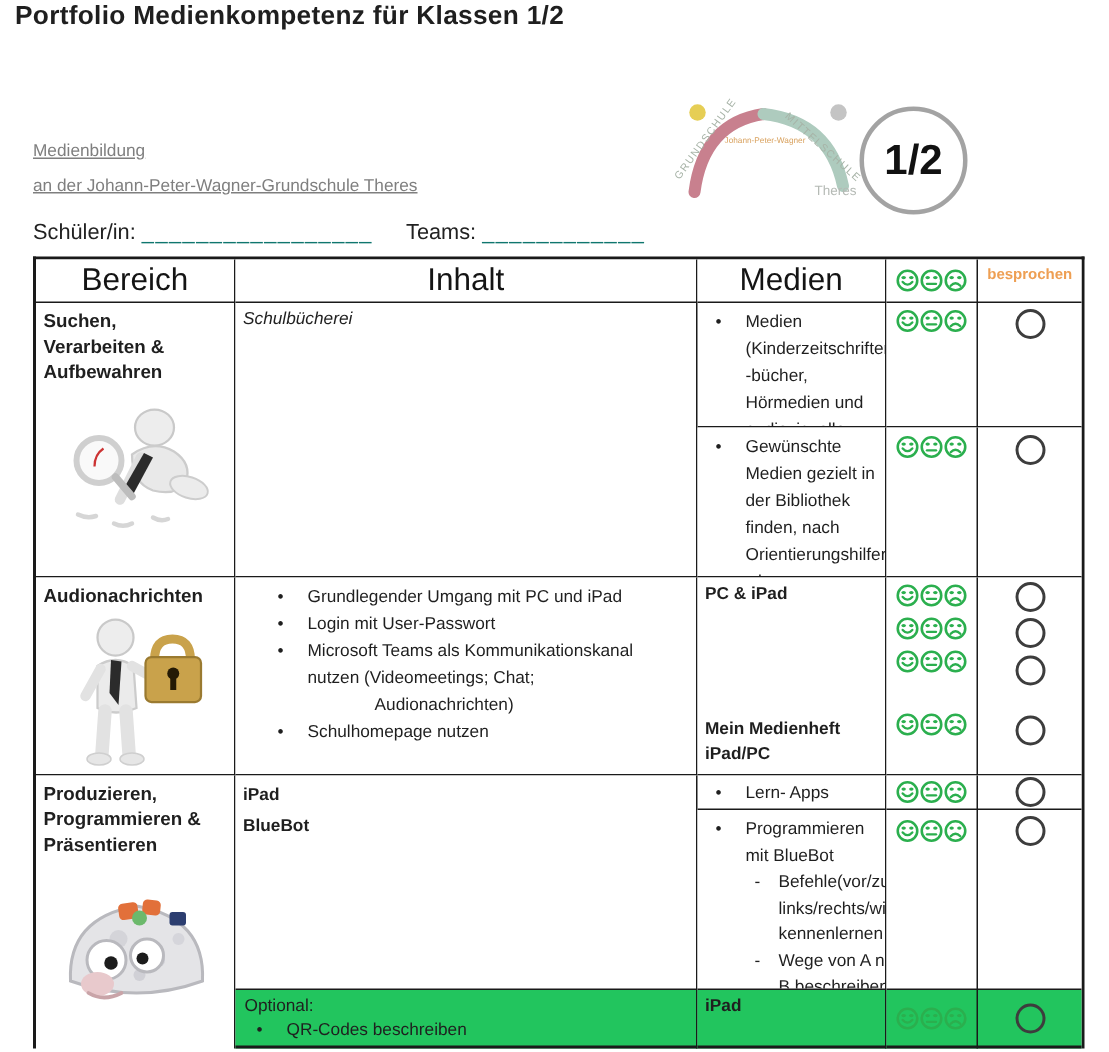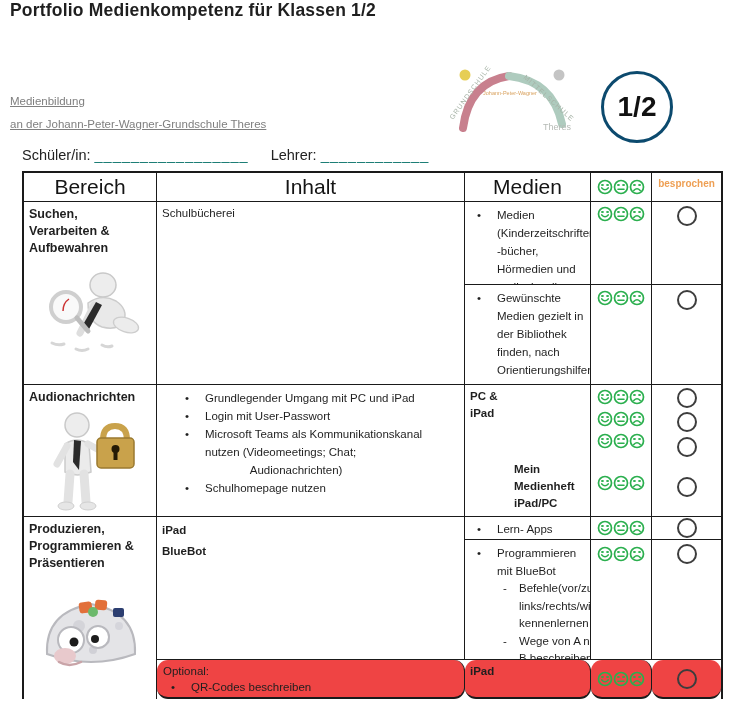--- a/index.html
+++ b/index.html
@@ -1,24 +1,24 @@
 <!DOCTYPE html>
 <html><head>
 <meta charset="utf-8">
 <style>
   html,body{margin:0;padding:0;}
   body{
     width:739px;height:701px;background:#ffffff;position:relative;overflow:hidden;
     font-family:"Liberation Sans",sans-serif;color:#1f1f1f;
   }
   .title{position:absolute;left:10px;top:0;font-size:17.5px;font-weight:bold;letter-spacing:.2px;}
-  .org{position:absolute;left:10px;top:90px;font-size:11.5px;color:#7f7f7f;line-height:23px;}
+  .org{position:absolute;left:22px;top:90px;font-size:11.5px;color:#7f7f7f;line-height:23px;}
   .org div{text-decoration:underline;}
   .logo{position:absolute;left:447px;top:64px;}
-  .badge{position:absolute;left:601px;top:71px;width:66px;height:66px;border:3px solid #0c4a6e;
+  .badge{position:absolute;left:573px;top:71px;width:66px;height:66px;border:3px solid #a3a3a3;
     border-radius:50%;display:flex;align-items:center;justify-content:center;
     font-size:28px;font-weight:bold;color:#111;background:#fff;}
   .student{position:absolute;left:22px;top:147px;font-size:14.5px;color:#222;}
   .student .blank{color:#0f766e;letter-spacing:1px;}
   .student .lab2{margin-left:18px;}
 
   .ptable{position:absolute;left:22px;top:171px;display:grid;
     grid-template-columns:133px 308px 126px 61px 69px;
     grid-template-rows:29px 83px 100px 132px 23px 120px 39px;
     border:2px solid #1a1a1a;border-bottom:none;background:#fff;}
@@ -37,24 +37,24 @@
   .inh{padding:4px 4px 0 12px;font-size:11.5px;line-height:18px;}
   .bi{display:flex;}
   .bm{width:20px;flex:none;}
   .bt{flex:1;white-space:pre-wrap;}
   .ind .bi{padding-left:16px;}
   .si{display:flex;padding-left:26px;}
   .sm{width:16px;flex:none;}
   .med{padding:3px 4px 0 5px;font-size:11.5px;line-height:17px;}
   .bold{font-weight:bold;}
   .pre{white-space:pre-line;}
-  .medflex{display:flex;flex-direction:row;}
+  .medflex{display:flex;flex-direction:column;}
   .mt-auto{margin-top:auto;margin-bottom:4px;}
   .nobot{border-bottom:none;}
-  .gray{background:#ef4444;border-bottom-width:2px;border-radius:11px;}
+  .gray{background:#22c55e;border-bottom-width:2px;}
   .r3med{line-height:21px;}
   .tight{line-height:17.5px;}
   .optlab{font-size:11.5px;line-height:16px;padding:3px 4px 0 6px;}
 </style>
 </head>
 <body>
 
 <div class="title">Portfolio Medienkompetenz für Klassen 1/2</div>
 
 <div class="org">
@@ -73,21 +73,21 @@
   <text x="96" y="66" font-size="9" fill="#B5BAB5">Theres</text>
 </svg>
 
 <div class="badge">
   <span>1/2</span>
 </div>
 
 <div class="student">
   <span>Schüler/in:</span>
   <span class="blank">_________________</span>
-  <span class="lab2">Lehrer:</span>
+  <span class="lab2">Teams:</span>
   <span class="blank">____________</span>
 </div>
 
 <div class="ptable">
 
   <div class="c th">Bereich</div>
   <div class="c th">Inhalt</div>
   <div class="c th">Medien</div>
   <div class="c th">
       <span class="sg">
@@ -133,21 +133,21 @@
   </div>
   <div class="c inh">
     <div class="bi">
         <span class="bm">•</span>
       <span class="bt">Medien (Kinderzeitschriften, -bücher,
 Hörmedien und audiovisuelle Medien) nach
 eigenen Bedürfnissen und Interessen bewusst
 auswählen und beurteilen</span>
       </div>
   </div>
-  <div class="c med" style="grid-row:2 / span 2;">
+  <div class="c med" style="grid-row:2 / span 2;font-style:italic;">
     <span>Schulbücherei</span>
   </div>
   <div class="c smcell" style="padding-top:4px;">
       <span class="sg">
         <svg width="16" height="16" viewBox="0 0 15 15">
           <circle cx="7.5" cy="7.5" r="6.1" fill="none" stroke="#2BAF4E" stroke-width="1.6"></circle>
           <ellipse cx="5.1" cy="5.7" rx="1.4" ry="0.95" fill="#2BAF4E"></ellipse>
           <ellipse cx="9.9" cy="5.7" rx="1.4" ry="0.95" fill="#2BAF4E"></ellipse>
           <path d="M4.5,8.4 Q7.5,11.8 10.5,8.4" fill="none" stroke="#2BAF4E" stroke-width="1.5" stroke-linecap="round"></path>
         </svg>

